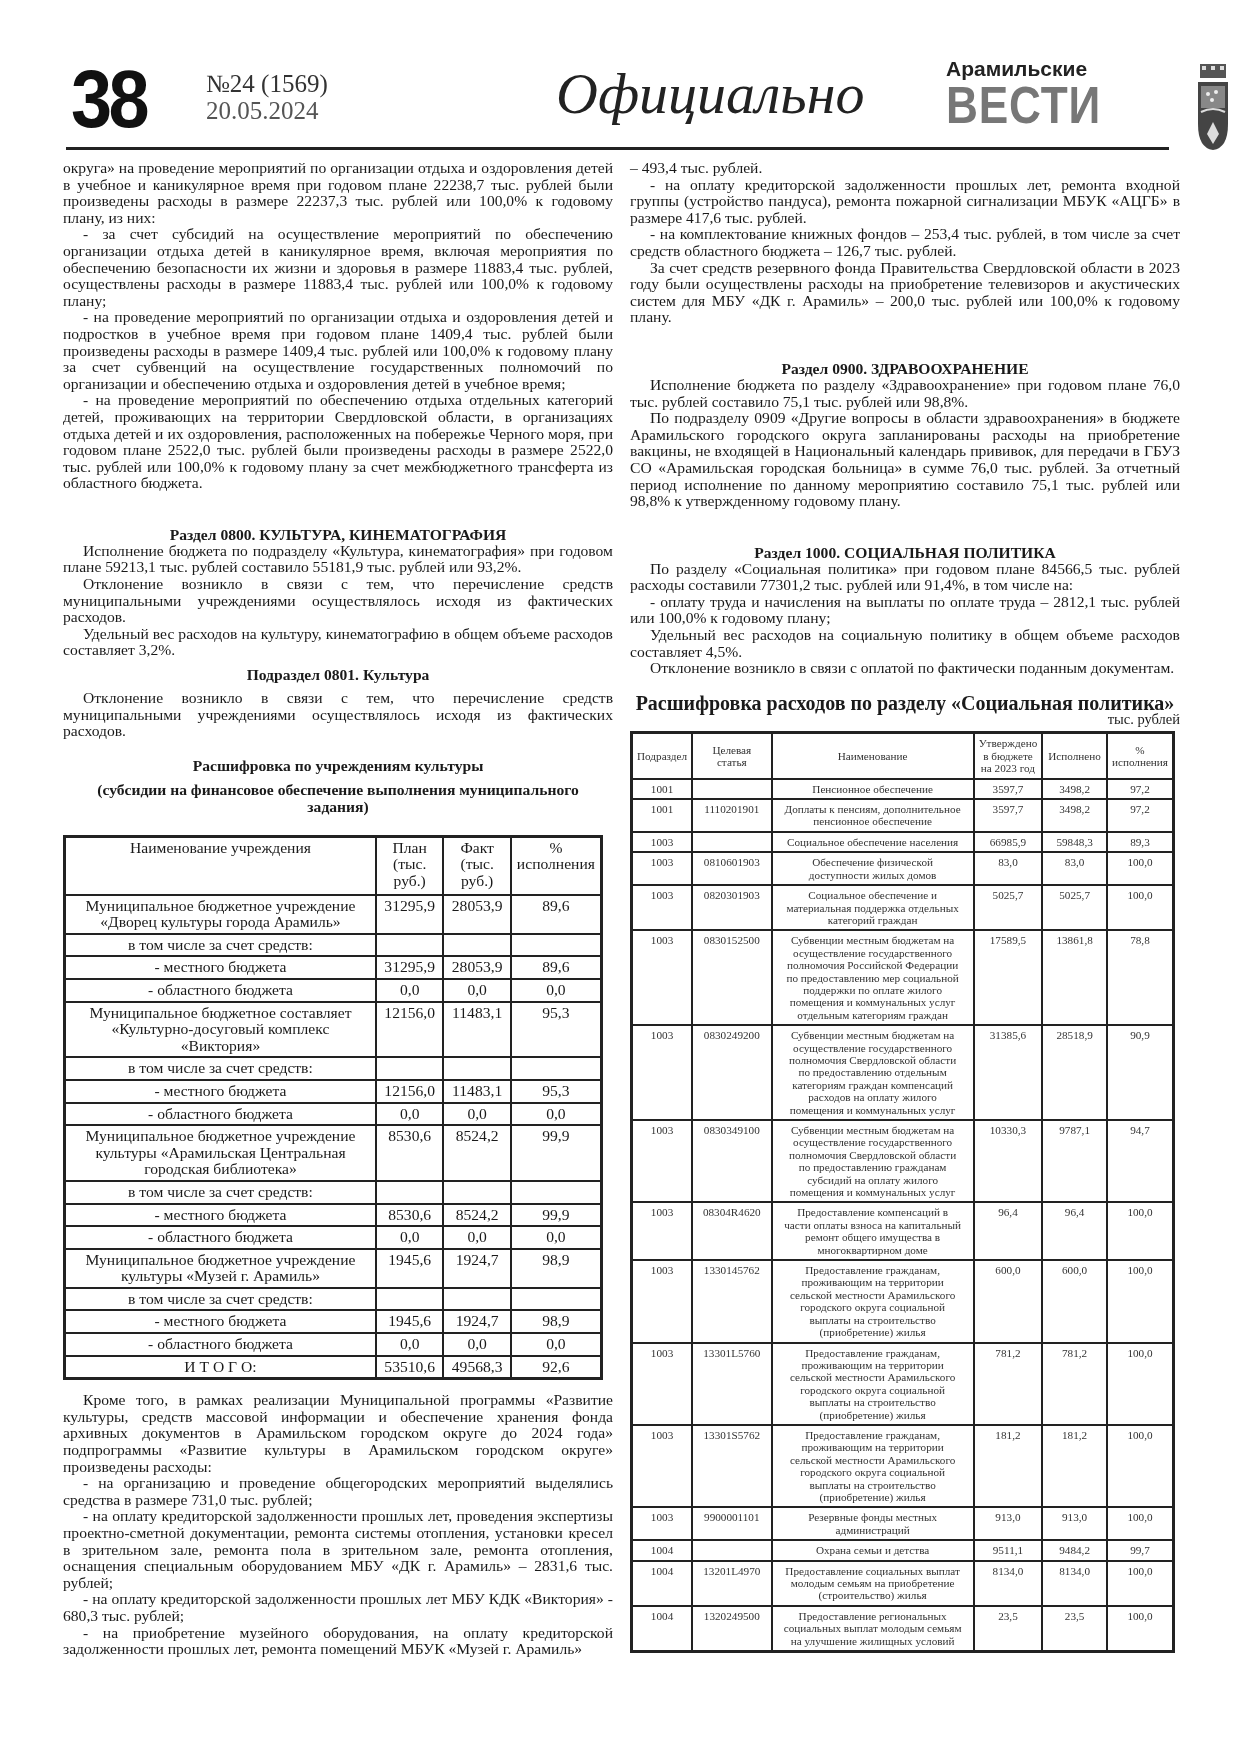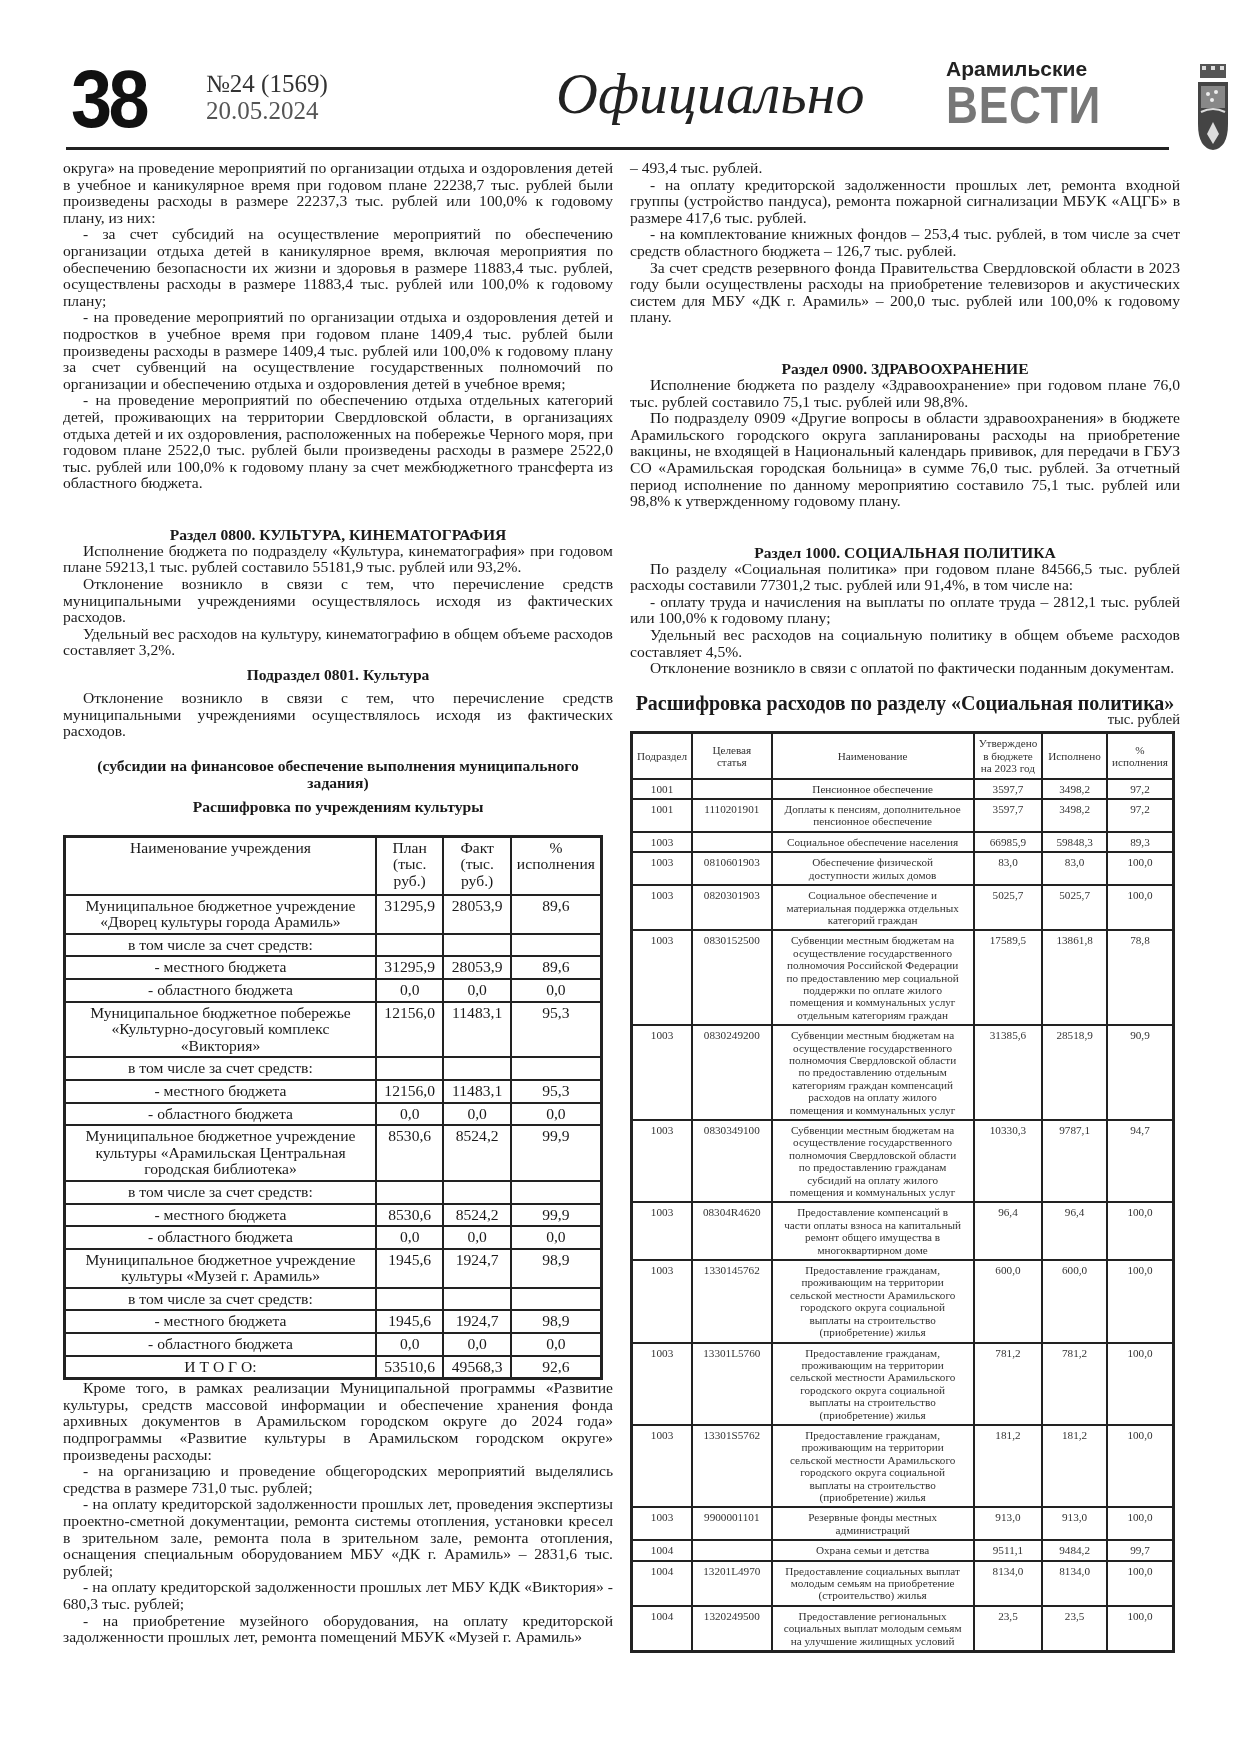--- a/index.html
+++ b/index.html
@@ -20,21 +20,21 @@
 
   .col { position: absolute; top: 160px; width: 550px; font-size: 15.6px; line-height: 16.6px; text-align: justify; }
   .col-left { left: 63px; }
   .col-right { left: 630px; }
   .col p { margin: 0; text-indent: 20px; }
   .col p.noind { text-indent: 0; }
   .col h3 { margin: 24px 0 0 0; font-size: 15.6px; font-weight: bold; text-align: center; line-height: 17px; }
   .col h4 { margin: 7px; font-size: 15.6px; font-weight: bold; text-align: center; line-height: 17px; }
   .gap { height: 10px; }
 
-  table.culture { width: 540px; margin: 20px 0 0 0; border-collapse: collapse; border: 3px solid #222; font-size: 15.6px; line-height: 16.6px; }
+  table.culture { width: 540px; margin: 20px 0 12px 0; border-collapse: collapse; border: 3px solid #222; font-size: 15.6px; line-height: 16.6px; }
   table.culture td, table.culture th { border: 2px solid #222; padding: 2px 4px; vertical-align: top; text-align: center; font-weight: normal; }
   table.culture th { padding-bottom: 4px; }
   table.culture td.num { white-space: nowrap; }
 
   .tbl-caption { font-weight: bold; text-align: center; margin-top: 18px; font-size: 20px; }
   .tbl-unit { text-align: right; font-size: 14.5px; line-height: 16px; }
   table.social { width: 545px; margin-top: 4px; border-collapse: collapse; border: 3px solid #222; font-size: 11.2px; line-height: 12.4px; }
   table.social td, table.social th { border: 2px solid #222; padding: 3px 4px; vertical-align: top; text-align: center; font-weight: normal; color: #333; }
   table.social th { vertical-align: middle; }
   table.social td.name { padding: 3px 11px; }
@@ -75,22 +75,22 @@
   <p>- на проведение мероприятий по организации отдыха и оздоровления детей и подростков в учебное время при годовом плане 1409,4 тыс. рублей были произведены расходы в размере 1409,4 тыс. рублей или 100,0% к годовому плану за счет субвенций на осуществление государственных полномочий по организации и обеспечению отдыха и оздоровления детей в учебное время;</p>
   <p>- на проведение мероприятий по обеспечению отдыха отдельных категорий детей, проживающих на территории Свердловской области, в организациях отдыха детей и их оздоровления, расположенных на побережье Черного моря, при годовом плане 2522,0 тыс. рублей были произведены расходы в размере 2522,0 тыс. рублей или 100,0% к годовому плану за счет межбюджетного трансферта из областного бюджета.</p>
   <div class="gap"></div>
   <h3>Раздел 0800. КУЛЬТУРА, КИНЕМАТОГРАФИЯ</h3>
   <p>Исполнение бюджета по подразделу «Культура, кинематография» при годовом плане 59213,1 тыс. рублей составило 55181,9 тыс. рублей или 93,2%.</p>
   <p>Отклонение возникло в связи с тем, что перечисление средств муниципальными учреждениями осуществлялось исходя из фактических расходов.</p>
   <p>Удельный вес расходов на культуру, кинематографию в общем объеме расходов составляет 3,2%.</p>
   <h4>Подраздел 0801. Культура</h4>
   <p>Отклонение возникло в связи с тем, что перечисление средств муниципальными учреждениями осуществлялось исходя из фактических расходов.</p>
   <div class="gap"></div>
+  <h4>Расшифровка по учреждениям культуры</h4>
   <h4>(субсидии на финансовое обеспечение выполнения муниципального задания)</h4>
-  <h4>Расшифровка по учреждениям культуры</h4>
 
   <table class="culture">
     <thead>
       <tr>
         <th style="width:58%">Наименование учреждения</th>
         <th>План (тыс. руб.)</th>
         <th>Факт (тыс. руб.)</th>
         <th>% исполнения</th>
       </tr>
     </thead>
@@ -113,21 +113,21 @@
           <td class="num">28053,9</td>
           <td class="num">89,6</td>
         </tr>
       <tr>
           <td>- областного бюджета</td>
           <td class="num">0,0</td>
           <td class="num">0,0</td>
           <td class="num">0,0</td>
         </tr>
       <tr>
-          <td>Муниципальное бюджетное побережье «Культурно-досуговый комплекс «Виктория»</td>
+          <td>Муниципальное бюджетное составляет «Культурно-досуговый комплекс «Виктория»</td>
           <td class="num">12156,0</td>
           <td class="num">11483,1</td>
           <td class="num">95,3</td>
         </tr>
       <tr>
           <td>в том числе за счет средств:</td>
           <td class="num"></td>
           <td class="num"></td>
           <td class="num"></td>
         </tr>

